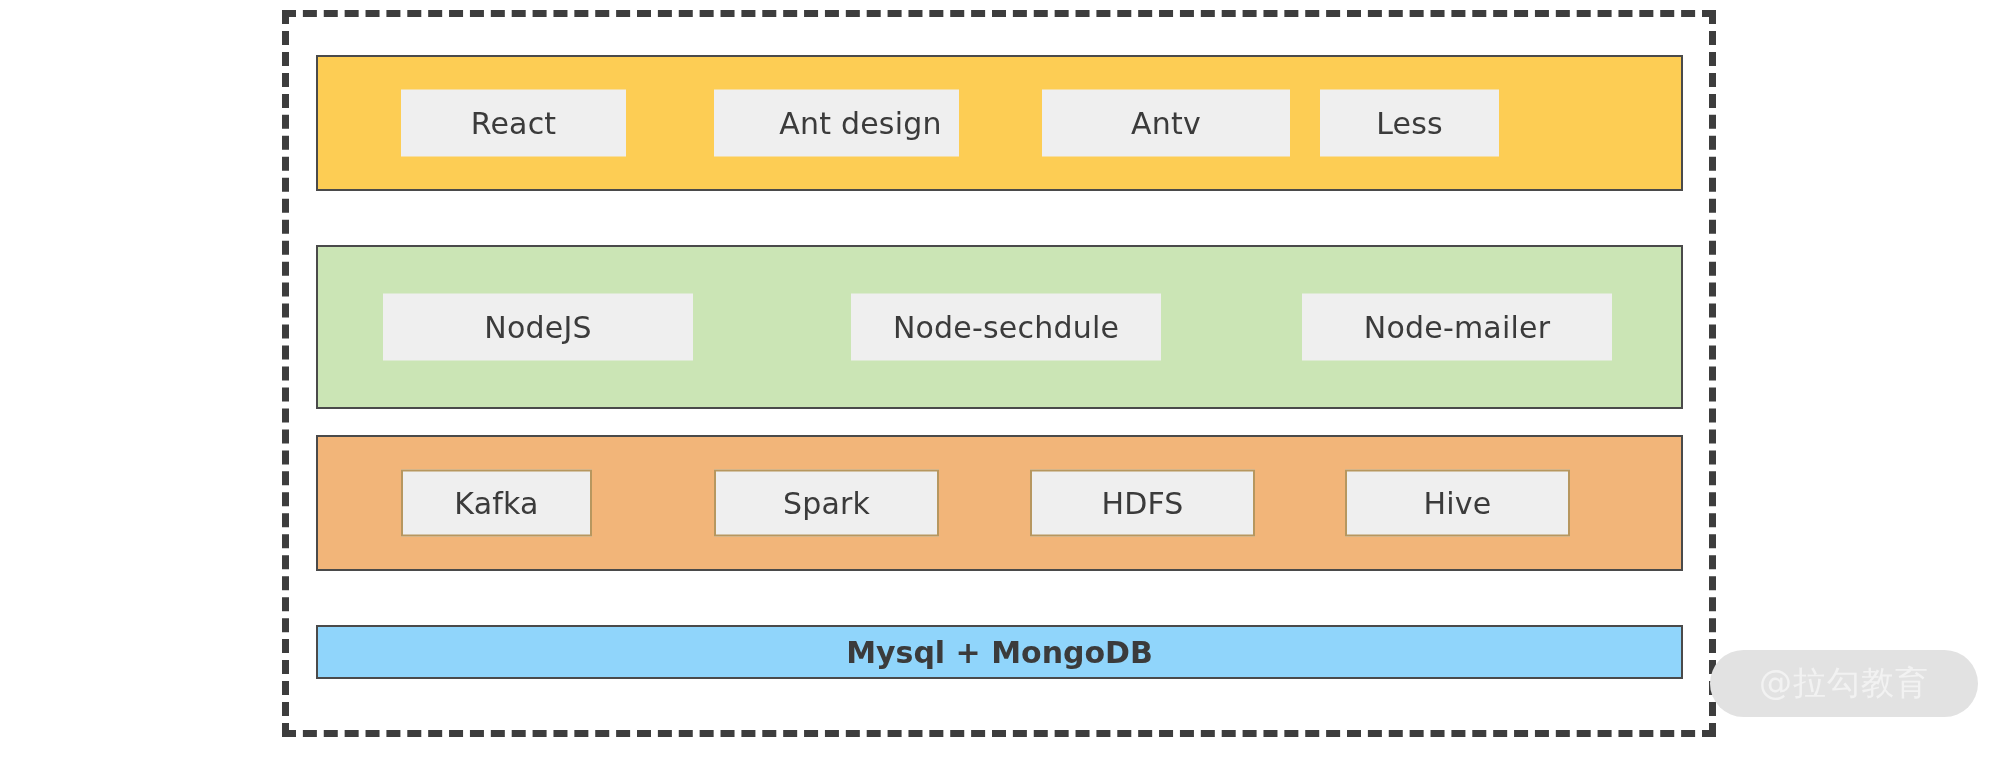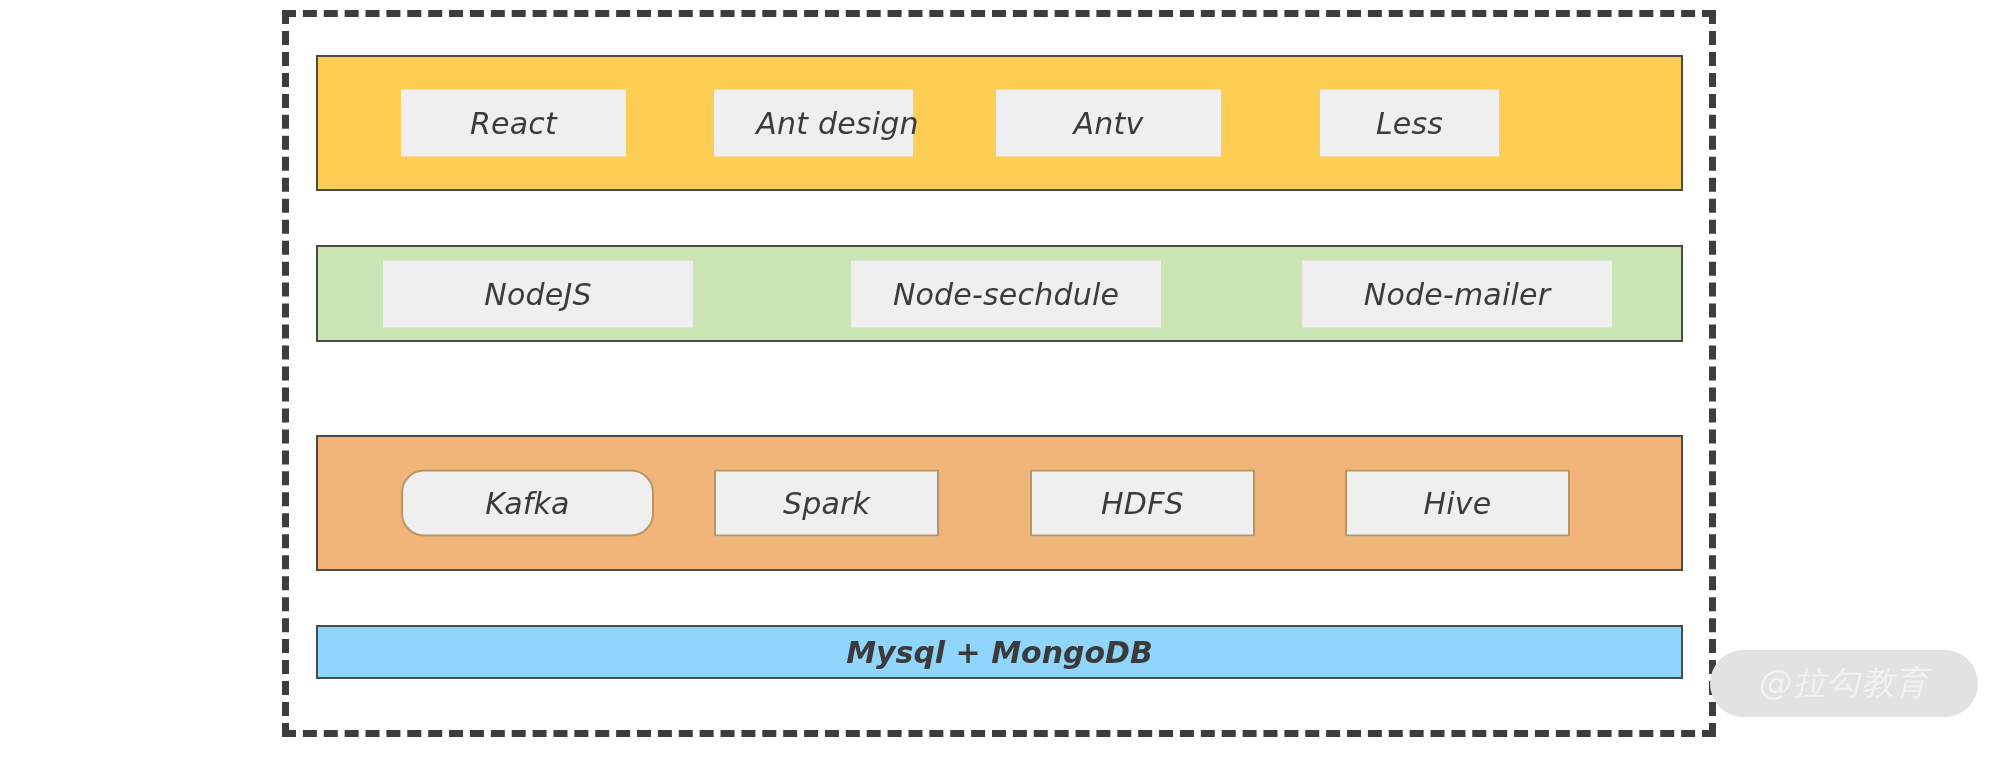--- a/index.html
+++ b/index.html
@@ -15,21 +15,20 @@
     position: relative;
   }
 
   
   #arch-canvas {
     position: absolute;
     left: 0;
     top: 0;
     width: 2000px;
     height: 759px;
-    font-style: italic;
   }
 
   .dashed-frame {
     position: absolute;
     left: 282px;
     top: 10px;
     width: 1434px;
     height: 727px;
     box-sizing: border-box;
     border: 7px dashed #3d3d3d;
@@ -48,21 +47,21 @@
   .layer {
     position: absolute;
     left: 0;
     width: 1367px;
     box-sizing: border-box;
     border: 2px solid #4a4a4a;
     display: flex;
     align-items: center;
   }
   .layer-frontend  { top: 0px;   height: 136px; background: #FDCD54; }
-  .layer-service   { top: 190px; height: 97px; background: #CBE5B5; }
+  .layer-service   { top: 190px; height: 164px; background: #CBE5B5; }
   .layer-bigdata   { top: 380px; height: 136px; background: #F2B579; }
   .layer-storage   { top: 570px; height: 54px;  background: #90D5FB; }
 
   
   .chip {
     position: absolute;
     top: 50%;
     transform: translateY(-50%);
     height: 67px;
     background: #EFEFEF;
@@ -72,29 +71,29 @@
     font-size: 30px;
     color: #3b3b3b;
     letter-spacing: 0.2px;
     white-space: nowrap;
     box-sizing: border-box;
   }
   .layer-bigdata .chip { border: 2px solid #B7975F; }
 
   
   .layer-frontend .chip:nth-of-type(1) { left: 83px;  width: 225px; }
-  .layer-frontend .chip:nth-of-type(2) { left: 396px; width: 199px; padding-left: 48px; }
-  .layer-frontend .chip:nth-of-type(3) { left: 678px; width: 225px; }
+  .layer-frontend .chip:nth-of-type(2) { left: 396px; width: 245px; padding-left: 48px; }
+  .layer-frontend .chip:nth-of-type(3) { left: 724px; width: 248px; }
   .layer-frontend .chip:nth-of-type(4) { left: 1002px; width: 179px; }
 
   .layer-service .chip:nth-of-type(1) { left: 65px;  width: 310px; }
   .layer-service .chip:nth-of-type(2) { left: 533px; width: 310px; }
   .layer-service .chip:nth-of-type(3) { left: 984px; width: 310px; }
 
-  .layer-bigdata .chip:nth-of-type(1) { left: 83px;  width: 253px; border-radius: 23px; }
+  .layer-bigdata .chip:nth-of-type(1) { left: 83px;  width: 191px; }
   .layer-bigdata .chip:nth-of-type(2) { left: 396px; width: 225px; }
   .layer-bigdata .chip:nth-of-type(3) { left: 712px; width: 225px; }
   .layer-bigdata .chip:nth-of-type(4) { left: 1027px; width: 225px; }
 
   
   .layer-storage .band-label {
     width: 100%;
     text-align: center;
     font-size: 30px;
     color: #3b3b3b;

